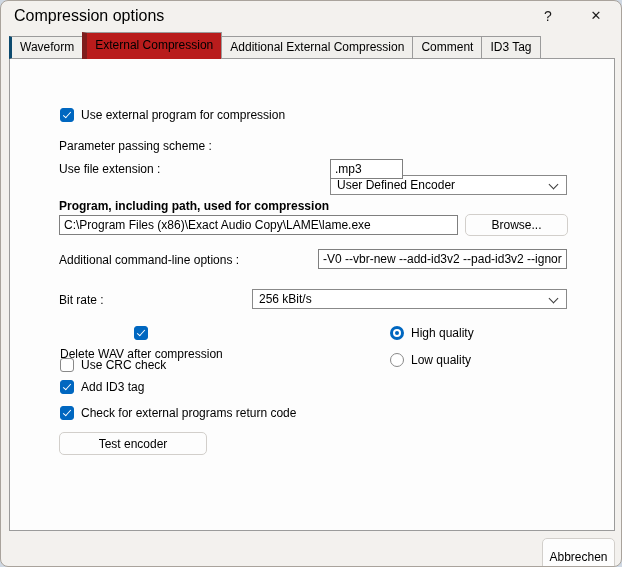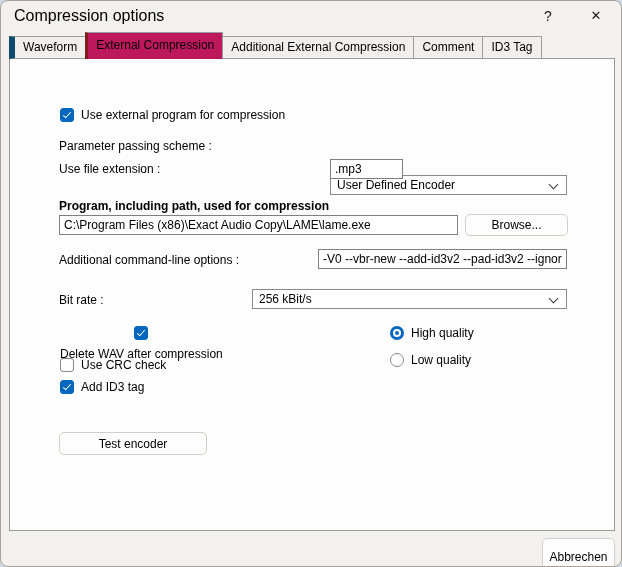--- a/index.html
+++ b/index.html
@@ -15,23 +15,23 @@
   .title{position:absolute;left:13px;top:0;line-height:30px;font-size:16px;white-space:nowrap;}
   .cap-btn{position:absolute;top:0;height:30px;width:42px;text-align:center;line-height:30px;
            font-size:14px;color:#1a1a1a;background:transparent;border:none;padding:0;
            font-family:"Liberation Sans",sans-serif;}
   .cap-help{right:52px;}
   .cap-close{right:4px;font-size:13px;}
   
   .tabstrip{position:absolute;left:8px;top:31px;height:27px;display:flex;align-items:flex-end;z-index:3;}
   .tab{height:23px;line-height:21px;padding:0 8px;background:#f0efec;border:1px solid #9b9b9b;
        border-left:none;white-space:nowrap;}
-  .tab:first-child{border-left:6px solid #0c4a6e;}
-  .tab.active{height:27px;line-height:24px;background:#be185d;border-bottom:none;
-              border-left:3px solid #7f1d1d;margin-left:-1px;position:relative;z-index:4;}
+  .tab:first-child{border-left:3px solid #0c4a6e;}
+  .tab.active{height:27px;line-height:24px;background:#b91c1c;border-bottom:none;
+              border-left:5px solid #7f1d1d;margin-left:-1px;position:relative;z-index:4;}
   
   .panel{position:absolute;left:8px;top:57px;width:606px;height:473px;background:#fdfdfd;
          border:1px solid #9b9b9b;z-index:1;}
   .lbl{position:absolute;white-space:nowrap;line-height:14px;}
   
   .textfield{position:absolute;height:20px;border:1px solid #7f7f7f;background:#fff;
              font-family:"Liberation Sans",sans-serif;font-size:12px;padding:0 4px;color:#000;outline:none;}
   .combo{position:absolute;height:20px;border:1px solid #898989;background:#fff;
          line-height:18px;padding:0 22px 0 6px;white-space:nowrap;overflow:hidden;}
   .chevron{position:absolute;right:9px;top:5px;width:7px;height:7px;
@@ -112,20 +112,26 @@
     <div class="row" style="left:50px;top:298px;">
       <span class="cb off"></span>
       <span>Use CRC check</span>
     </div>
     <div class="row" style="left:50px;top:320px;">
       <span class="cb on">
           <span class="checkmark"></span>
         </span>
       <span>Add ID3 tag</span>
     </div>
+    <div class="row" style="left:50px;top:346px;">
+      <span class="cb on">
+          <span class="checkmark"></span>
+        </span>
+      <span>Check for external programs return code</span>
+    </div>
 
     <div class="row" style="left:380px;top:266px;">
       <span class="rb on">
           <span class="dot"></span>
         </span>
       <span>High quality</span>
     </div>
     <div class="row" style="left:380px;top:293px;">
       <span class="rb off"></span>
       <span>Low quality</span>

